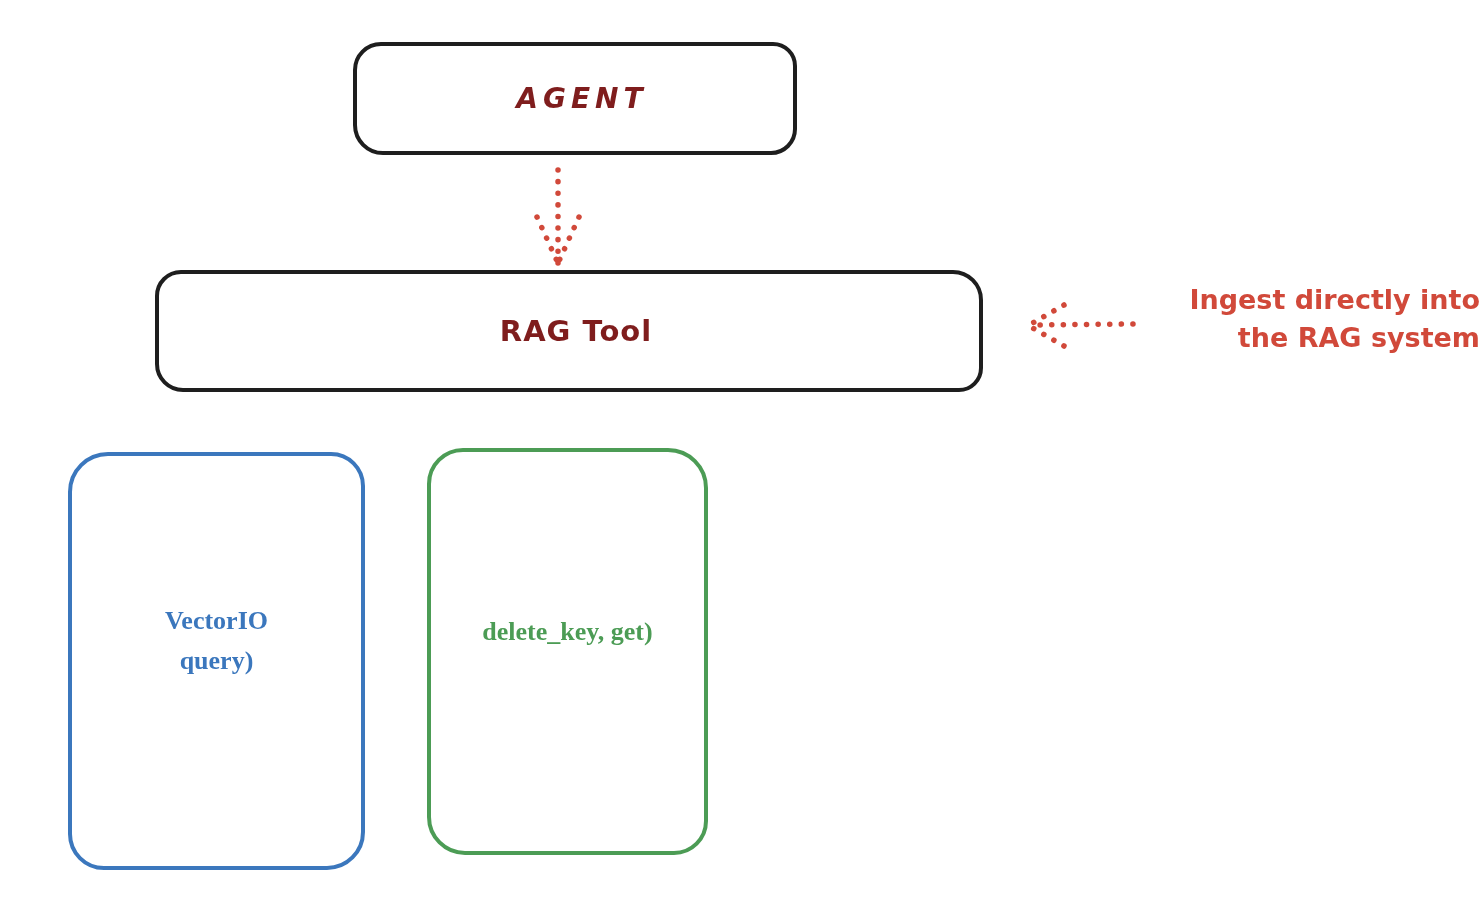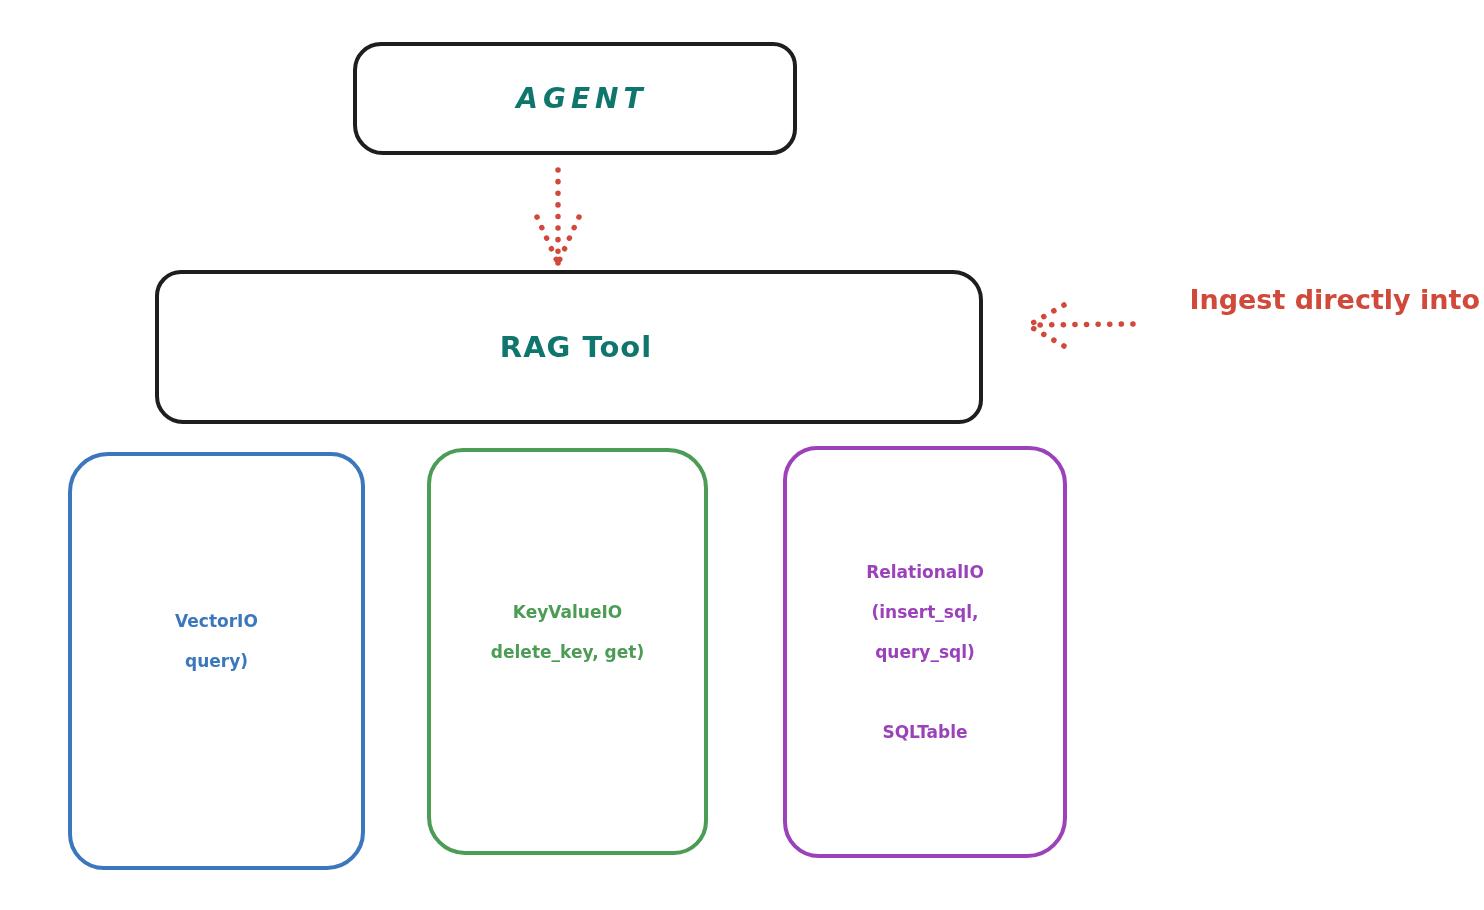--- a/index.html
+++ b/index.html
@@ -19,54 +19,55 @@
     position: absolute;
     box-sizing: border-box;
     display: flex;
     align-items: center;
     justify-content: center;
     background: #ffffff;
   }
   
   .node.black {
     border: 4px solid #1e1e1e;
-    color: #0f766e;
+    color: #7f1d1d;
     padding-left: 14px;
   }
   .agent-box {
     left: 353px; top: 42px;
     width: 444px; height: 113px;
     border-radius: 28px 24px 26px 30px;
   }
   .agent-box .label {
     font-size: 28px;
     font-weight: 700;
     font-style: italic;
     letter-spacing: 5px;
   }
   .rag-box {
     left: 155px; top: 270px;
-    width: 828px; height: 154px;
+    width: 828px; height: 122px;
     border-radius: 26px 30px 24px 28px;
   }
   .rag-box .label {
     font-size: 29px;
     font-weight: 600;
     letter-spacing: 1px;
   }
   
   .storage {
     border-width: 4px;
     border-style: solid;
     text-align: center;
     font-weight: 600;
   }
   .storage .txt {
-    font-size: 17px;
+    font-size: 26px;
     line-height: 40px;
+    font-family: Liberation Serif, serif;
   }
   .storage .gap { height: 40px; }
   .vector-box {
     left: 68px; top: 452px;
     width: 297px; height: 418px;
     border-color: #3b77bd;
     color: #3b77bd;
     border-radius: 40px 34px 38px 36px;
   }
   .keyvalue-box {
@@ -123,41 +124,32 @@
   <div class="node black agent-box">
     <span class="label">AGENT</span>
   </div>
 
   <div class="node black rag-box">
     <span class="label">RAG Tool</span>
   </div>
 
   <div class="annotation">
     <div>Ingest directly into</div>
+    <div>the RAG system</div>
   </div>
 
   <div class="node storage vector-box">
     <div class="txt">
       <div>VectorIO</div>
       <div>query)</div>
       <div class="gap"></div>
     </div>
   </div>
 
   <div class="node storage keyvalue-box">
     <div class="txt">
-      <div>KeyValueIO</div>
       <div>delete_key, get)</div>
       <div class="gap"></div>
     </div>
   </div>
 
-  <div class="node storage relational-box">
-    <div class="txt">
-      <div>RelationalIO</div>
-      <div>(insert_sql,</div>
-      <div>query_sql)</div>
-      <div class="gap"></div>
-      <div>SQLTable</div>
-    </div>
-  </div>
 
 </div>
 
 </body></html>

